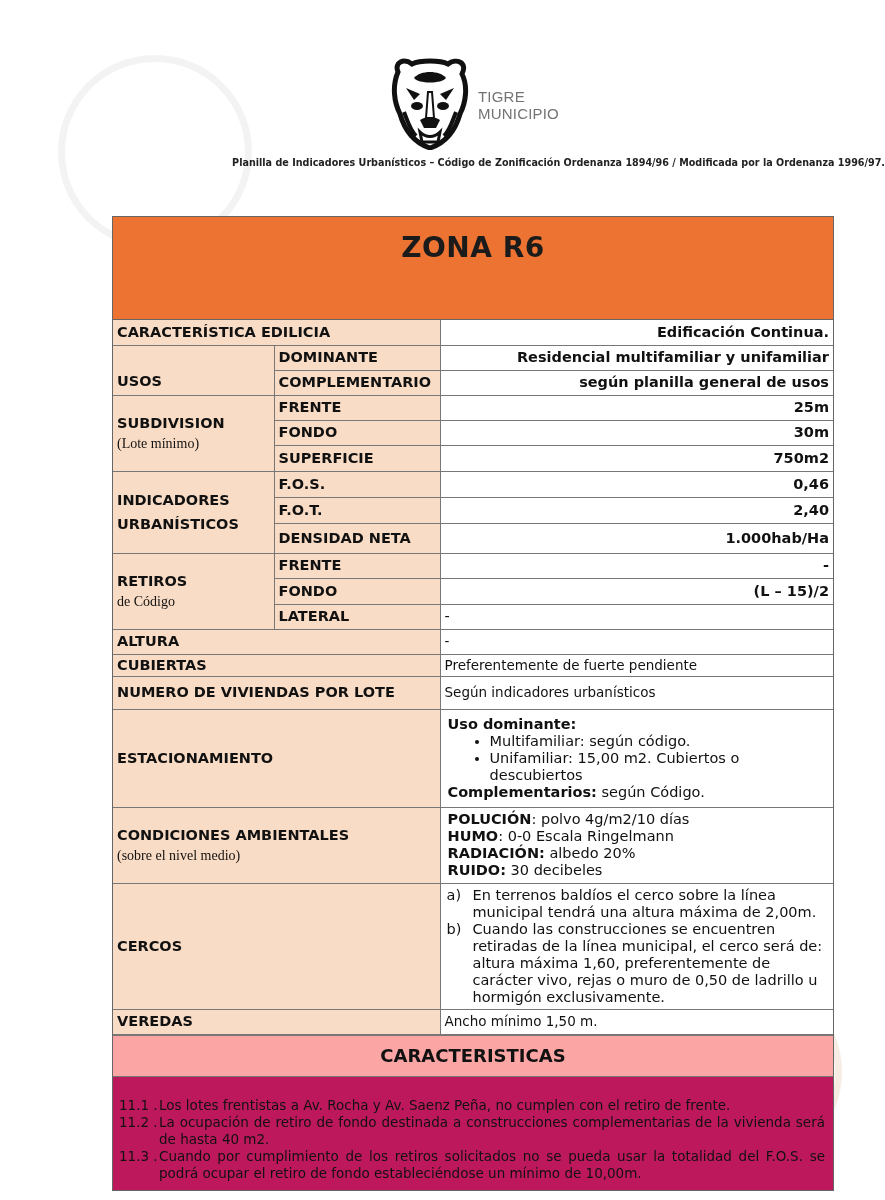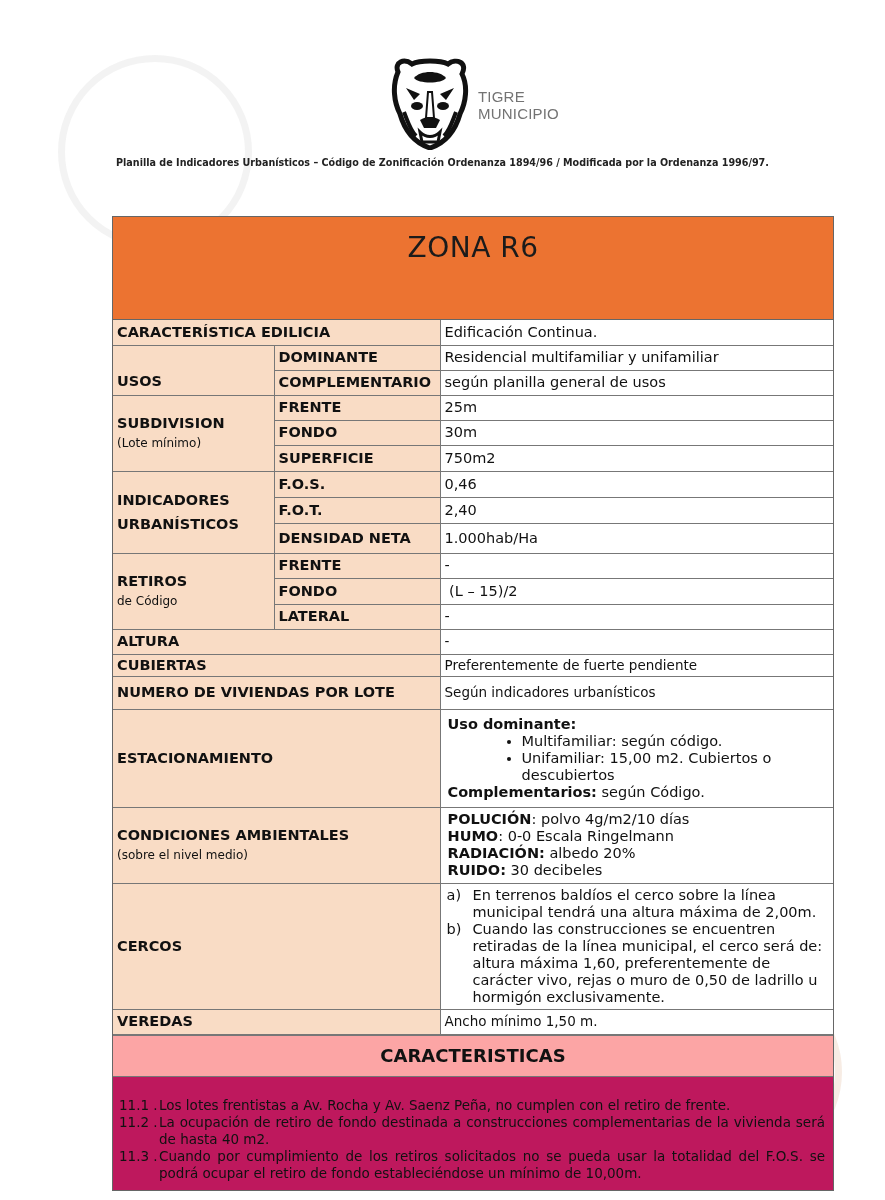--- a/index.html
+++ b/index.html
@@ -6,43 +6,43 @@
   body { width: 885px; height: 1200px; position: relative; overflow: hidden; font-family: "DejaVu Sans", sans-serif; color: #111; }
 
   .watermark { position: absolute; border-radius: 50%; border: 7px solid rgba(235,235,235,0.6); pointer-events: none; }
   .wm1 { left: 58px; top: 55px; width: 180px; height: 180px; }
   .wm2 { left: 648px; top: 975px; width: 180px; height: 180px; border-color: rgba(240,220,205,0.55); }
 
   .logo { position: absolute; left: 390px; top: 58px; width: 180px; height: 92px; }
   .logo svg { position: absolute; left: 0; top: 0; }
   .logo-text { position: absolute; left: 88px; top: 30px; font-family: "Liberation Sans", sans-serif; font-size: 15px; line-height: 17px; color: #737373; letter-spacing: 0.2px; }
 
-  .subtitle { position: absolute; left: 0; width: 885px; top: 157px; text-align: center; font-size: 9.6px; font-weight: bold; color: #222; }
+  .subtitle { position: absolute; left: 0; width: 885px; top: 157px; text-align: right; font-size: 9.6px; font-weight: bold; color: #222; }
 
   .sheet { position: absolute; left: 112px; top: 216px; width: 722px; border: 1.5px solid #666; box-sizing: border-box; }
 
   .header { background: #ec7331; height: 102px; border-bottom: 1.5px solid #666; text-align: center; }
-  .header .zone { font-size: 28px; font-weight: normal; color: #1b1b1b; padding-top: 14px; line-height: 34px; letter-spacing: 0.5px; }
+  .header .zone { font-size: 28px; font-weight: bold; color: #1b1b1b; padding-top: 14px; line-height: 34px; letter-spacing: 0.5px; }
   .header .area { font-size: 27px; color: #2b1a10; line-height: 36px; }
 
   table.main { width: 100%; border-collapse: collapse; table-layout: fixed; }
   table.main td { border: 1.5px solid #777; padding: 0 4px; vertical-align: middle; font-size: 14.5px; line-height: 17px; }
   table.main tr:first-child td { border-top: none; }
   table.main td:first-child { border-left: none; }
   table.main td:last-child { border-right: none; }
   .lbl { background: #f9dcc5; font-weight: bold; }
-  .lbl .sub { font-weight: normal; font-size: 12px; display: block; margin-top: 3px; }
+  .lbl .sub { font-weight: normal; font-size: 14px; display: block; margin-top: 3px; font-family: Liberation Serif, serif; }
   .val { background: #fff; }
-  .valb { background: #fff; font-weight: normal; }
+  .valb { background: #fff; font-weight: bold; text-align: right; }
   .sm { font-size: 13.5px !important; }
 
   .est { font-size: 13.5px; line-height: 17.5px; padding: 6px 7px !important; }
   .est b { font-weight: bold; }
   .est ul { margin: 0; padding-left: 42px; }
-  .est li { list-style: disc; margin-left: 32px; }
+  .est li { list-style: disc; }
 
   .amb { font-size: 12px; line-height: 18px; padding: 1px 7px !important; }
   .amb b { font-weight: bold; }
 
   .cer { font-size: 13.5px; line-height: 18px; padding: 1px 6px !important; }
   .cer .item { display: flex; }
   .cer .item .k { width: 26px; flex: none; }
 
   .caract-head { background: #fca5a5; border-top: 1.5px solid #777; border-bottom: 1.5px solid #777; height: 40px; text-align: center; font-weight: bold; font-size: 18px; line-height: 40px; }
   .caract-body { padding: 20px 8px 8px 6px; font-size: 13.5px; line-height: 17px; background: #be185d; }

